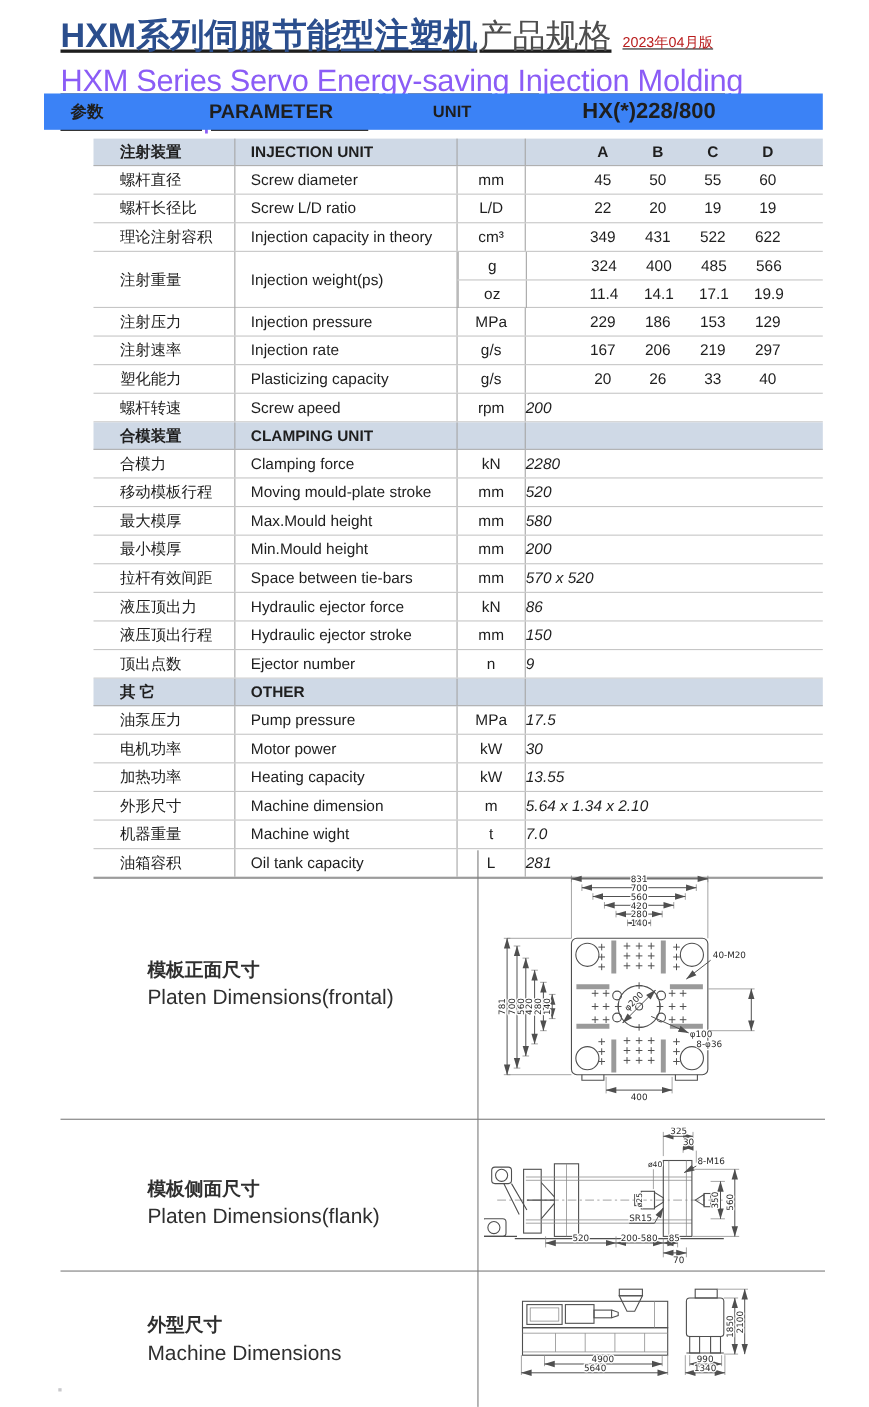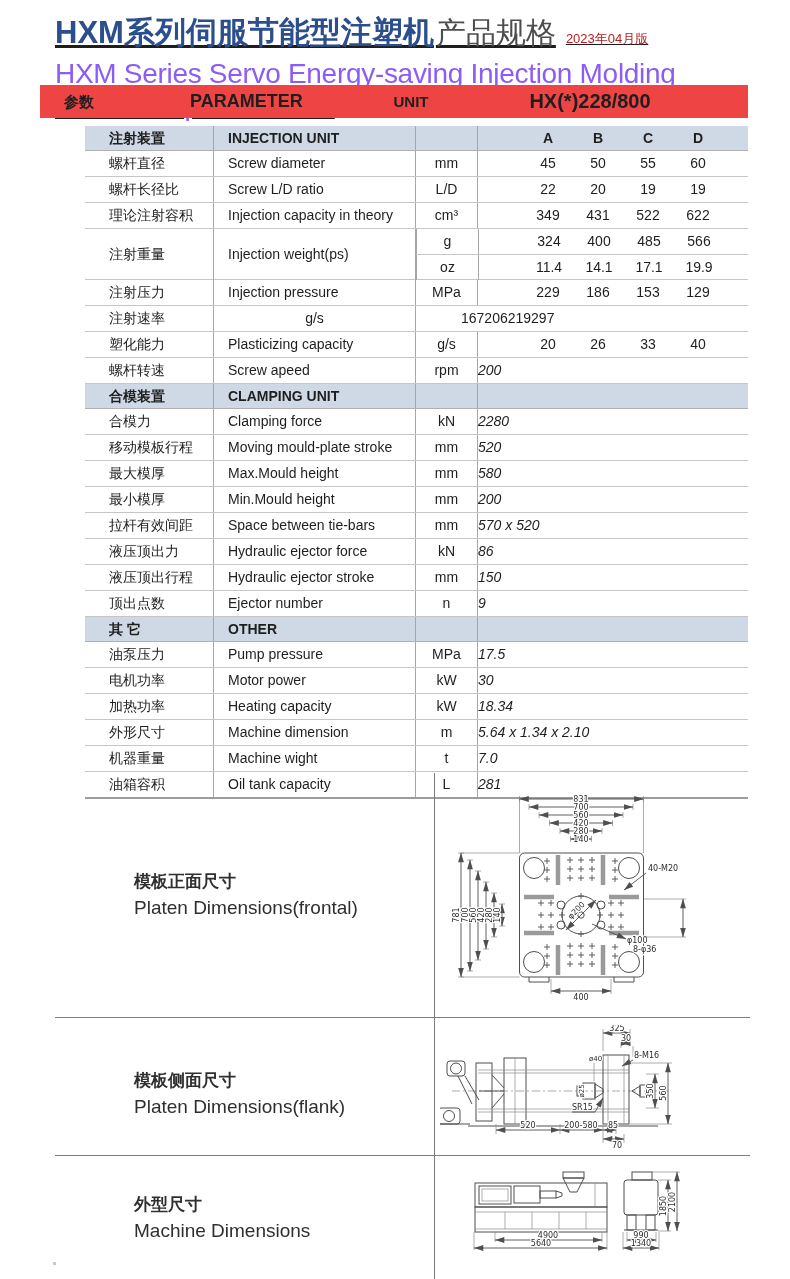--- a/index.html
+++ b/index.html
@@ -10,21 +10,21 @@
   .title-block{position:absolute;left:55px;top:12px;width:700px;text-decoration:underline;}
   .title-line{display:flex;align-items:baseline;white-space:nowrap;}
   .title-zh{font-size:31px;font-weight:bold;color:#2b4e8d;letter-spacing:0px;}
   .title-suffix{font-size:30px;font-weight:normal;color:#4d4d4d;margin-left:2px;}
   .version{font-size:13px;color:#b91c1c;margin-left:10px;}
   .subtitle{font-size:28px;color:#8b5cf6;margin-top:4px;letter-spacing:-0.3px;}
 
   
   .spec-table{position:absolute;left:40px;top:85px;width:708px;font-size:14px;}
   .thead{display:grid;grid-template-columns:128px 202px 62px 1fr;
-         background:#ef4444;height:33px;line-height:33px;font-weight:bold;}
+         background:#3b82f6;height:33px;line-height:33px;font-weight:bold;}
   .thead .c1{padding-left:24px;font-size:15px;}
   .thead .c2{padding-left:22px;font-size:18px;}
   .thead .c3{padding-left:20px;font-size:15px;}
   .thead .c4{text-align:center;font-size:20px;}
   .tgap{height:8px;}
   .trow{display:grid;grid-template-columns:128px 202px 62px 1fr;height:25px;
         line-height:25px;border-bottom:1px solid #c6c6c6;margin-left:45px;}
   .band{background:#cfd9e6;font-weight:bold;height:24px;line-height:24px;
         border-bottom:1px solid #b0b0b0;}
   .trow .c2,.trow .c3,.trow .c4,.trow .c34{border-left:1px solid #a6a6a6;}
@@ -164,20 +164,21 @@
     <div class="c4 vals">
       <span>229</span>
       <span>186</span>
       <span>153</span>
       <span>129</span>
     </div>
   </div>
 
   <div class="trow">
     <div class="c1">注射速率</div>
+    <div class="c2">Injection rate</div>
     <div class="c3">g/s</div>
     <div class="c4 vals">
       <span>167</span>
       <span>206</span>
       <span>219</span>
       <span>297</span>
     </div>
   </div>
 
   <div class="trow">
@@ -271,21 +272,21 @@
   <div class="trow">
     <div class="c1">电机功率</div>
     <div class="c2">Motor power</div>
     <div class="c3">kW</div>
     <div class="c4 single">30</div>
   </div>
   <div class="trow">
     <div class="c1">加热功率</div>
     <div class="c2">Heating capacity</div>
     <div class="c3">kW</div>
-    <div class="c4 single">18.34</div>
+    <div class="c4 single">13.55</div>
   </div>
   <div class="trow">
     <div class="c1">外形尺寸</div>
     <div class="c2">Machine dimension</div>
     <div class="c3">m</div>
     <div class="c4 single">5.64 x 1.34 x 2.10</div>
   </div>
   <div class="trow">
     <div class="c1">机器重量</div>
     <div class="c2">Machine wight</div>

